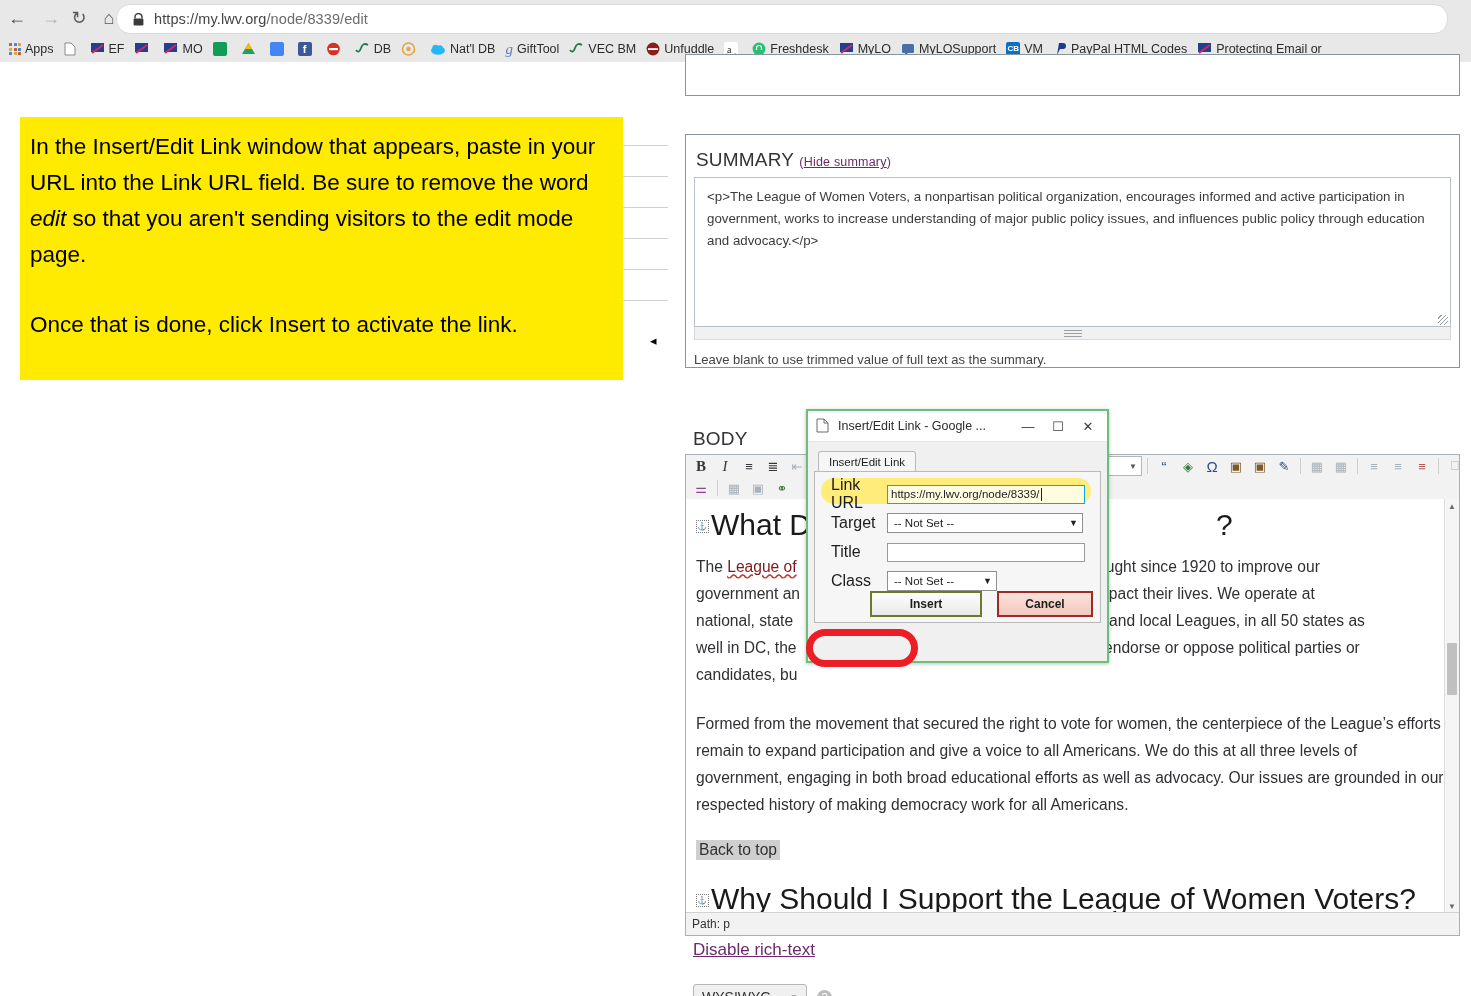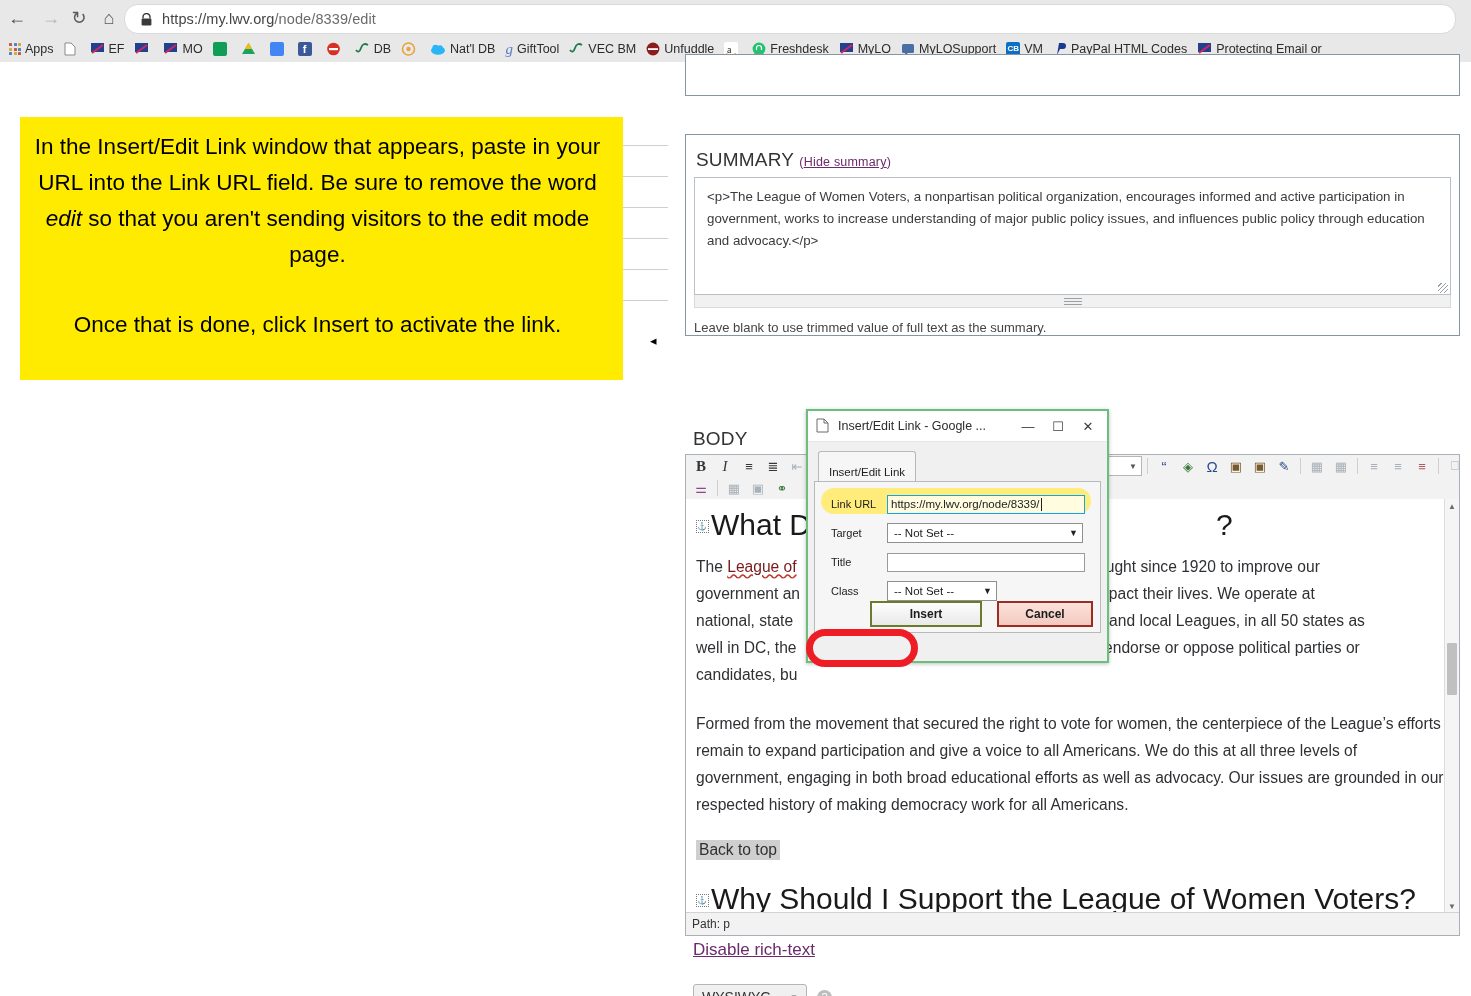--- a/index.html
+++ b/index.html
@@ -22,21 +22,21 @@
     position: absolute; top: 6px; width: 26px; height: 24px;
     color: #5a5a5a; font-size: 18px; line-height: 24px; text-align: center;
     cursor: pointer; user-select: none;
   }
   .nav-btn.back { left: 4px; color: #4a4a4a; }
   .nav-btn.fwd  { left: 38px; color: #b4b4b4; }
   .nav-btn.rel  { left: 66px; }
   .nav-btn.home { left: 96px; }
 
   .omnibox {
-    position: absolute; left: 124px; top: 4px; width: 1330px; height: 28px;
+    position: absolute; left: 116px; top: 4px; width: 1330px; height: 28px;
     background: #ffffff; border-radius: 14px;
     border: 1px solid #dadada;
     display: flex; align-items: center;
   }
   .lock-ico { margin-left: 16px; margin-right: 10px; display:flex; }
   .url-text {
     font-size: 14.5px; color: #444; letter-spacing: .1px; white-space: nowrap;
   }
   .url-text .dim { color: #6b6b6b; }
 
@@ -100,21 +100,21 @@
 
   .box-top { position:absolute; left:685px; top:-8px; width:775px; height:42px; }
 
   .summary-wrap { position: absolute; left: 685px; top: 72px; width: 775px; }
   .sum-head {
     font-size: 19px; color: #333; padding: 14px 10px 6px 10px; letter-spacing: .2px;
   }
   .sum-head .hide-link { font-size: 12.5px; color: #6b2a6b; }
   .sum-head .hide-link u { cursor: pointer; }
   .sum-ta {
-    margin: 0 8px; height: 118px; border: 1px solid #b9c0c7; background: #fff;
+    margin: 0 8px; height: 150px; border: 1px solid #b9c0c7; background: #fff;
     font-size: 13.3px; color: #3b3b3b; line-height: 22px;
     padding: 8px 12px; box-sizing: border-box; position: relative; overflow:hidden;
   }
   .resize-grip {
     position:absolute; right:2px; bottom:1px; width:10px; height:10px;
     background: repeating-linear-gradient(135deg, transparent 0 2px, #9aa0a6 2px 3px);
   }
   .drag-bar {
     margin: 0 8px; height: 12px; background: #f1f1f1; border:1px solid #d9d9d9; border-top:none;
     display:flex; align-items:center; justify-content:center;
@@ -210,21 +210,21 @@
 
   
   .annot {
     position: absolute; left: 20px; top: 117px; width: 603px; height: 263px;
     background: #ffeb00; color: #000; box-sizing: border-box;
     padding: 12px 18px 0 10px;
     font-size: 22.5px; line-height: 36px;
     font-family: "Liberation Sans", sans-serif;
     z-index: 40;
   }
-  .annot p { margin: 0; text-align: center; }
+  .annot p { margin: 0; }
   .annot .gap { height: 34px; }
   .annot em { font-style: italic; }
 
   
   .popup {
     position: absolute; left: 806px; top: 409px; width: 303px; height: 254px;
     background: #f0f0f0; border: 2px solid #6bbf7b; box-sizing: border-box;
     z-index: 60; box-shadow: 0 1px 4px rgba(0,0,0,.25);
   }
   .pp-title {
@@ -241,30 +241,30 @@
     height: 28px; background: #ffffff; display:flex; align-items:center;
     padding-left: 8px; border-bottom:1px solid #dcdcdc;
   }
   .pp-url .lk { margin-right: 9px; display:flex;}
   .pp-url .txt { font-size: 13px; color: #4a4a4a; white-space:nowrap; }
   .pp-url .txt .dim2 { color: #9b9b9b; }
 
   .pp-body { position: relative; padding: 8px 6px 0 6px; }
   .pp-tabstrip { display:flex; padding-left: 4px; }
   .pp-tab {
-    font-size: 11.5px; color: #1f1f1f; padding: 14px 10px 4px 10px;
+    font-size: 11.5px; color: #1f1f1f; padding: 4px 10px 4px 10px;
     background: #f6f6f6; border: 1px solid #b9b9b9; border-bottom: none;
     border-radius: 3px 3px 0 0; position: relative; top: 1px; cursor:pointer;
   }
   .pp-panel {
     border: 1px solid #b9b9b9; background: #f6f6f6; height: 152px;
     box-sizing: border-box; padding: 10px 8px 0 8px; position: relative;
   }
   .pp-field { display:flex; align-items:center; height: 24px; margin-bottom: 5px; }
-  .pp-lbl { width: 64px; font-size: 11px; color: #1c1c1c; padding-left: 8px; box-sizing: border-box; }
+  .pp-lbl { width: 64px; font-size: 16px; color: #1c1c1c; padding-left: 8px; box-sizing: border-box; }
   .pp-url-hl {
     position:absolute; left: 6px; top: 6px; width: 270px; height: 26px;
     background: #ffec7a; border-radius: 13px; z-index: 0;
   }
   .pp-row-url { position: relative; z-index: 1; }
   .pp-input {
     height: 19px; border: 1px solid #9a9a9a; background: #fff;
     font-size: 11.5px; color: #1c1c1c; display: flex; align-items: center;
     padding: 0 3px; box-sizing: border-box;
   }

